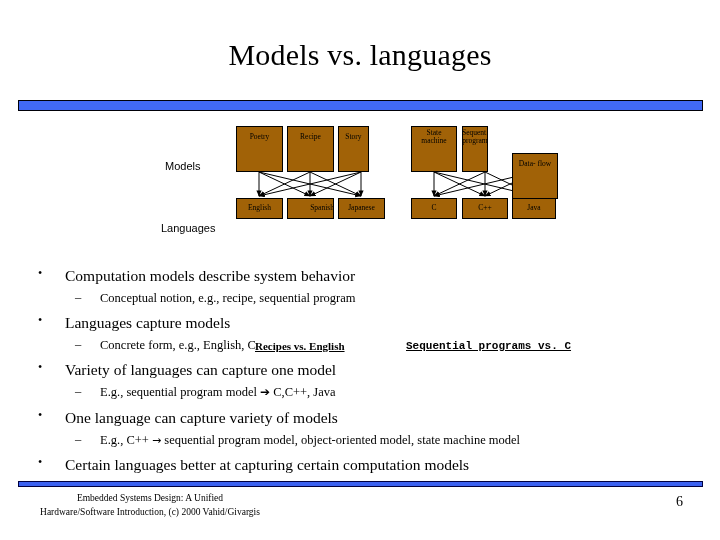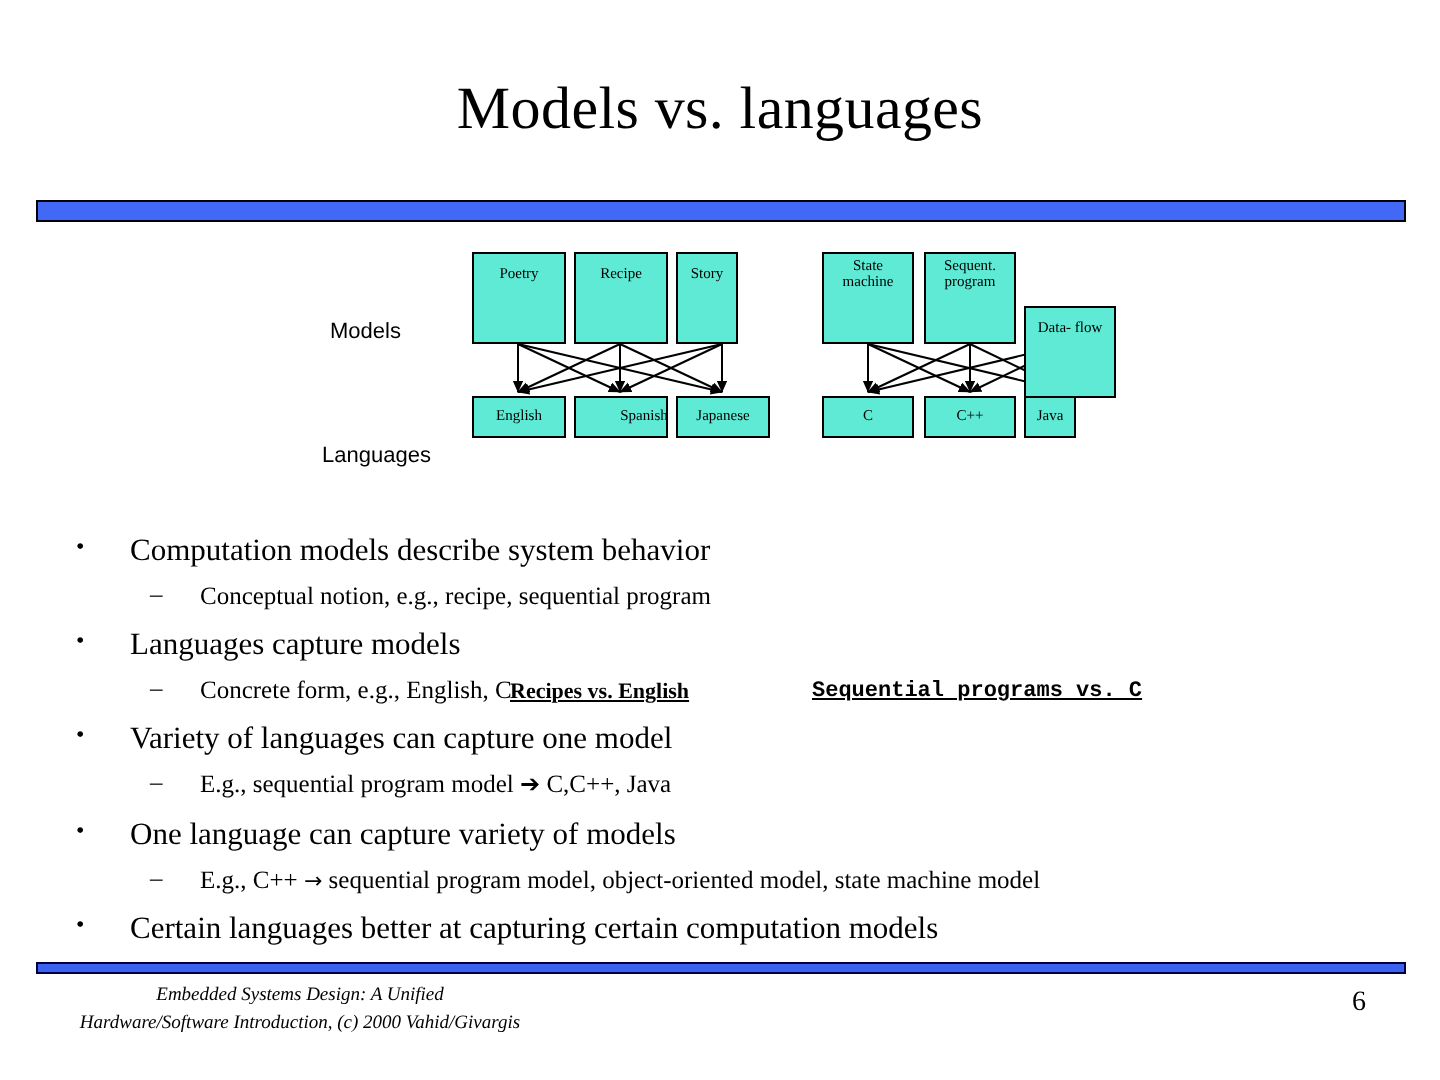--- a/index.html
+++ b/index.html
@@ -32,21 +32,21 @@
   .diagram{position:absolute;left:0;top:112px;width:720px;height:140px;}
   .rowlabel{
     position:absolute;font-size:11px;color:#000;
     font-family:Liberation Sans, sans-serif;white-space:nowrap;margin-top:20px;
   }
   .lbl-models{left:165px;top:28px;}
   .lbl-languages{left:161px;top:90px;}
 
   .nodebox{
     position:absolute;box-sizing:border-box;
-    border:1px solid #000;background:#5eead4;
+    border:1px solid #000;background:#a16207;
     display:flex;align-items:center;justify-content:center;
     text-align:center;line-height:1.12;
     font-family:"Liberation Serif", serif;
     font-size:7.5px;color:#000;padding:1px;
   }
   .topbox{height:46px;}
   .botbox{height:21px;}
   .topbox .cap{position:relative;top:-12px;}
 
   .caption{
@@ -72,21 +72,21 @@
     padding-left:100px;margin-top:6px;line-height:1.15;
     font-family:"Liberation Serif", serif;
   }
   .b2 .mark{position:absolute;left:75px;top:-1px;font-size:12.5px;}
   .wd-arrow{font-family:"DejaVu Sans", sans-serif;font-size:12px;}
   .th-arrow{font-family:"DejaVu Sans", sans-serif;font-size:11px;}
 
   
   .footer{
     position:absolute;left:0;top:492px;width:300px;text-align:center;
-    font-style:italic;font-size:9.5px;color:#000;line-height:1.45;
+    font-size:9.5px;color:#000;line-height:1.45;
     font-family:"Liberation Serif", serif;
   }
   .pageno{
     position:absolute;left:676px;top:494px;font-size:14px;color:#000;
     font-family:"Liberation Serif", serif;
   }
 </style>
 </head>
 <body>
 
@@ -147,34 +147,34 @@
     <div class="nodebox botbox" style="left:287px;top:86px;width:47px;padding-left:24px;">
       <span>Spanish</span>
     </div>
     <div class="nodebox botbox" style="left:338px;top:86px;width:47px;">
       <span>Japanese</span>
     </div>
 
     <div class="nodebox topbox" style="left:411px;top:14px;width:46px;">
       <span class="cap">State machine</span>
     </div>
-    <div class="nodebox topbox" style="left:462px;top:14px;width:46px;">
+    <div class="nodebox topbox" style="left:462px;top:14px;width:26px;">
       <span class="cap">Sequent. program</span>
     </div>
     <div class="nodebox topbox" style="left:512px;top:14px;width:46px;margin-top:27px;">
       <span class="cap">Data- flow</span>
     </div>
 
     <div class="nodebox botbox" style="left:411px;top:86px;width:46px;">
       <span>C</span>
     </div>
     <div class="nodebox botbox" style="left:462px;top:86px;width:46px;">
       <span>C++</span>
     </div>
-    <div class="nodebox botbox" style="left:512px;top:86px;width:26px;">
+    <div class="nodebox botbox" style="left:512px;top:86px;width:44px;">
       <span>Java</span>
     </div>
 
     <div class="caption cap-left">Recipes vs. English</div>
     <div class="caption cap-right">Sequential programs vs. C</div>
   </div>
 
   <div class="body">
 
     <div class="b1">

